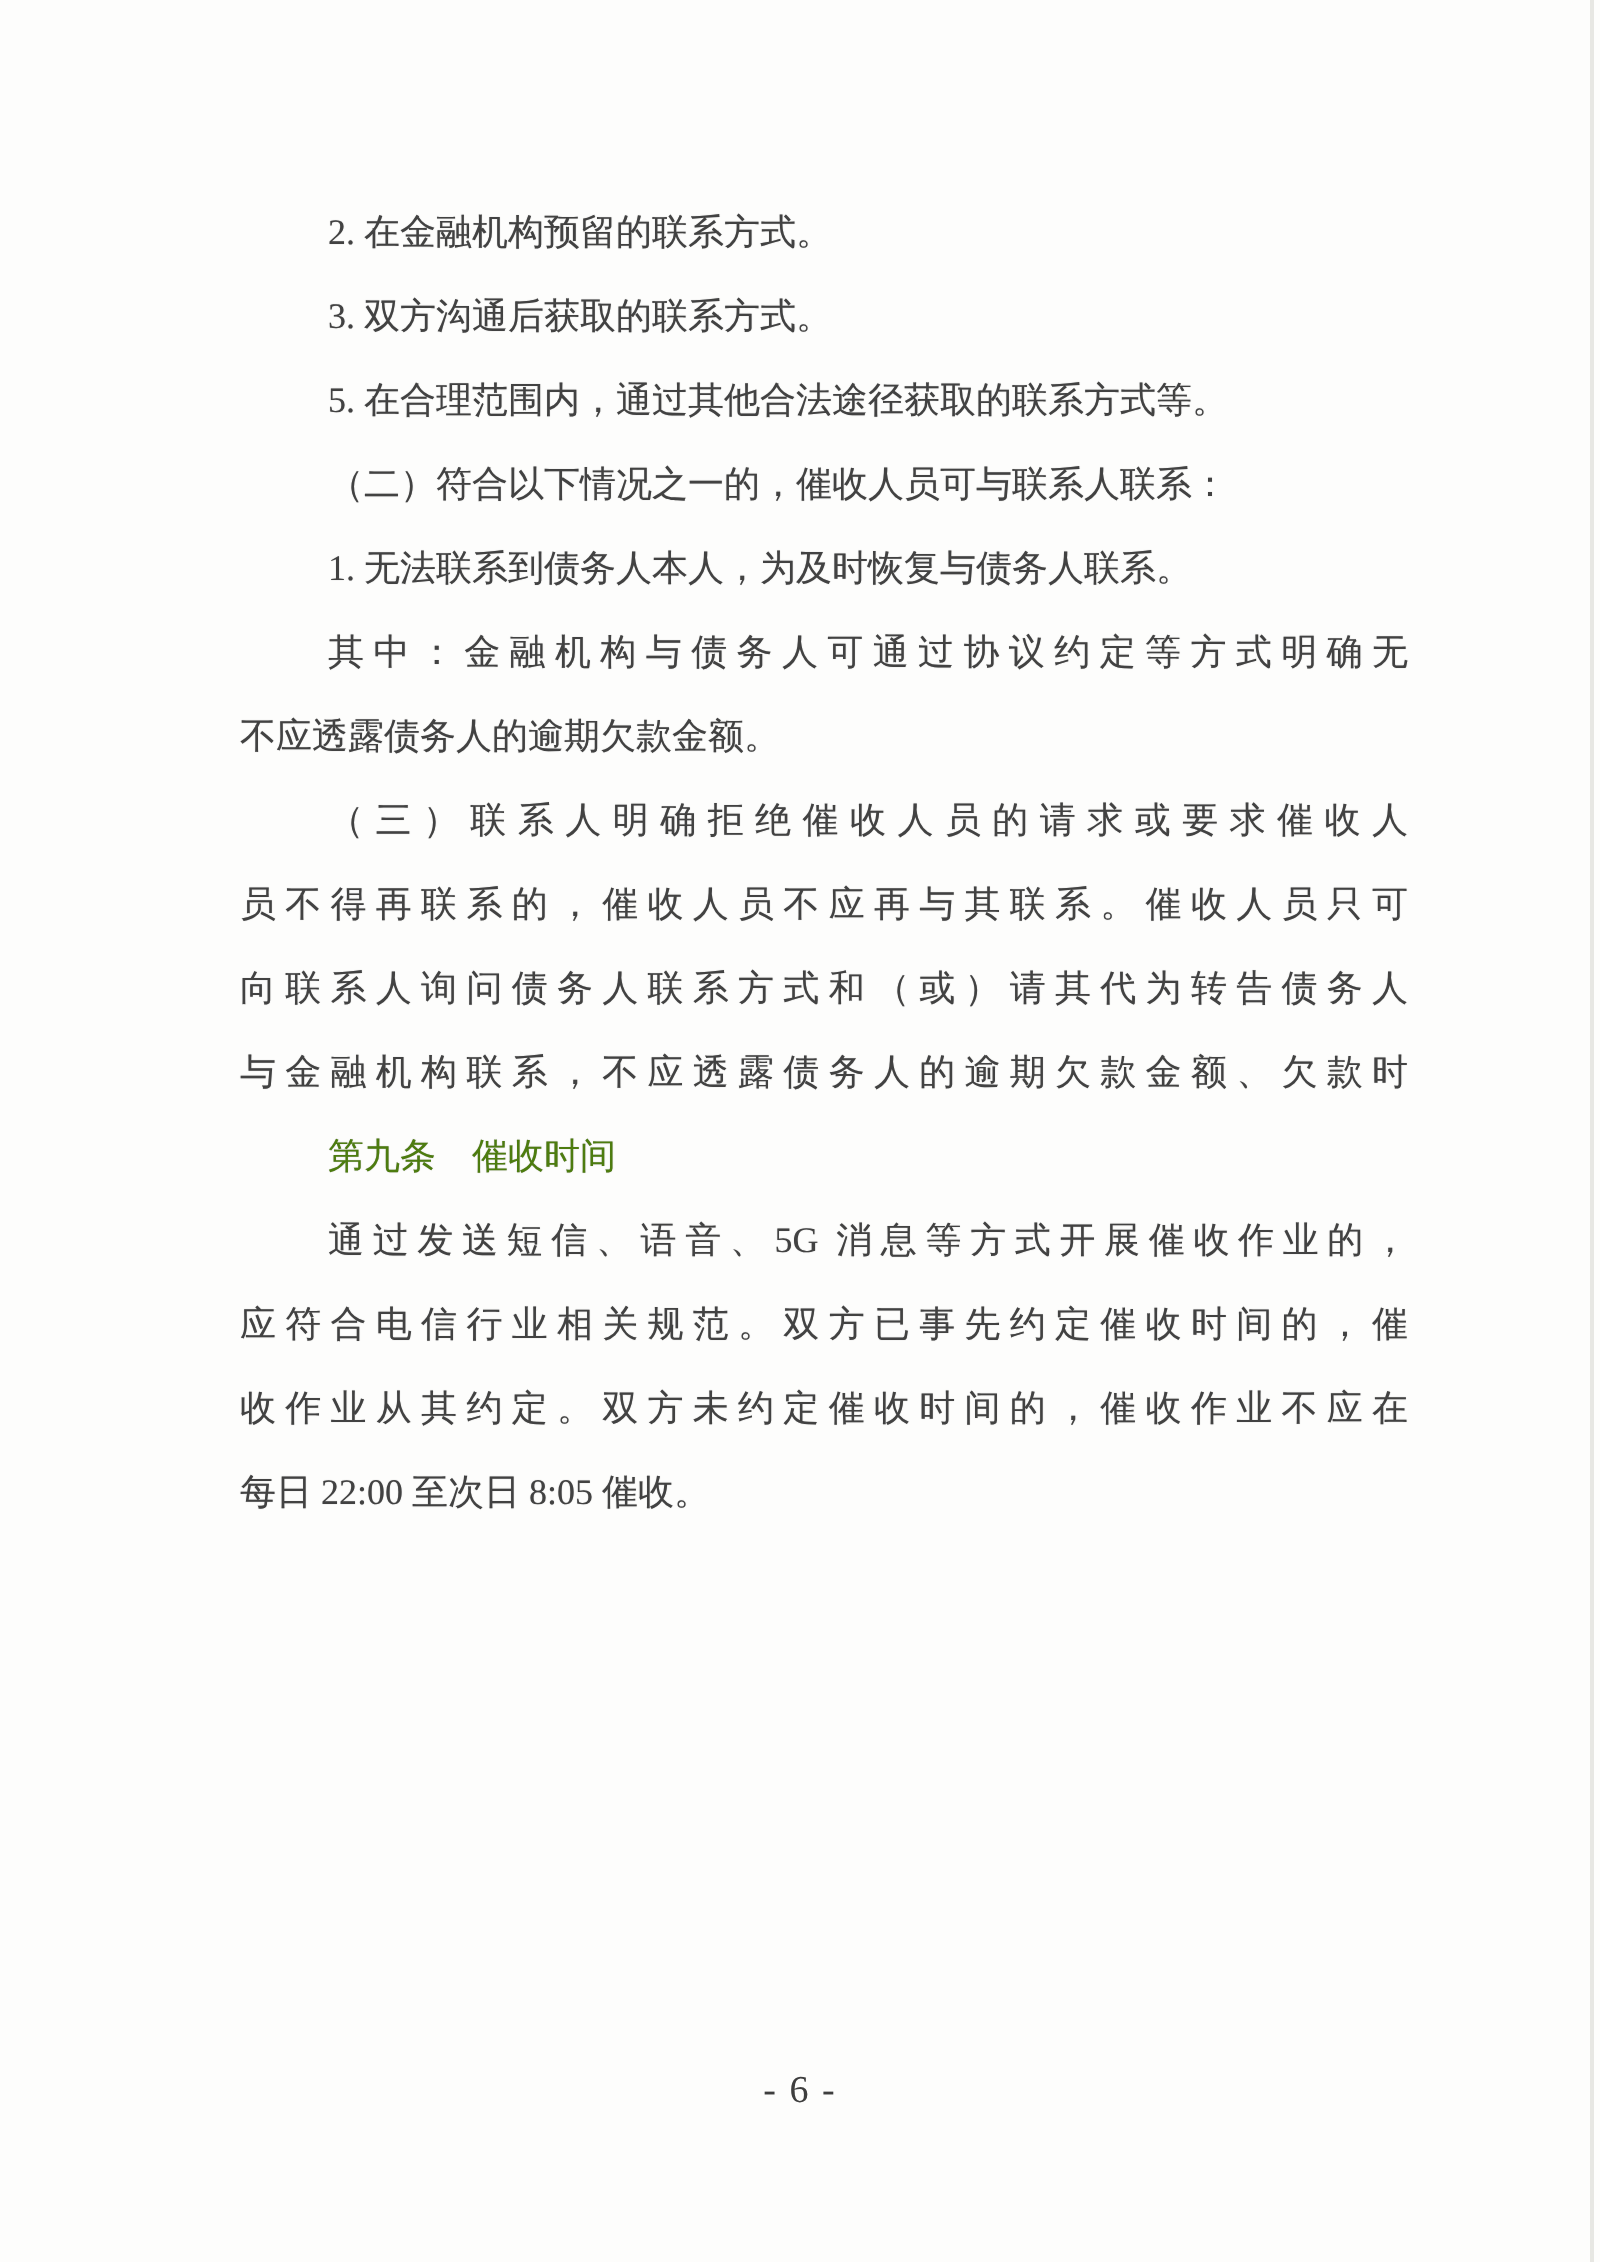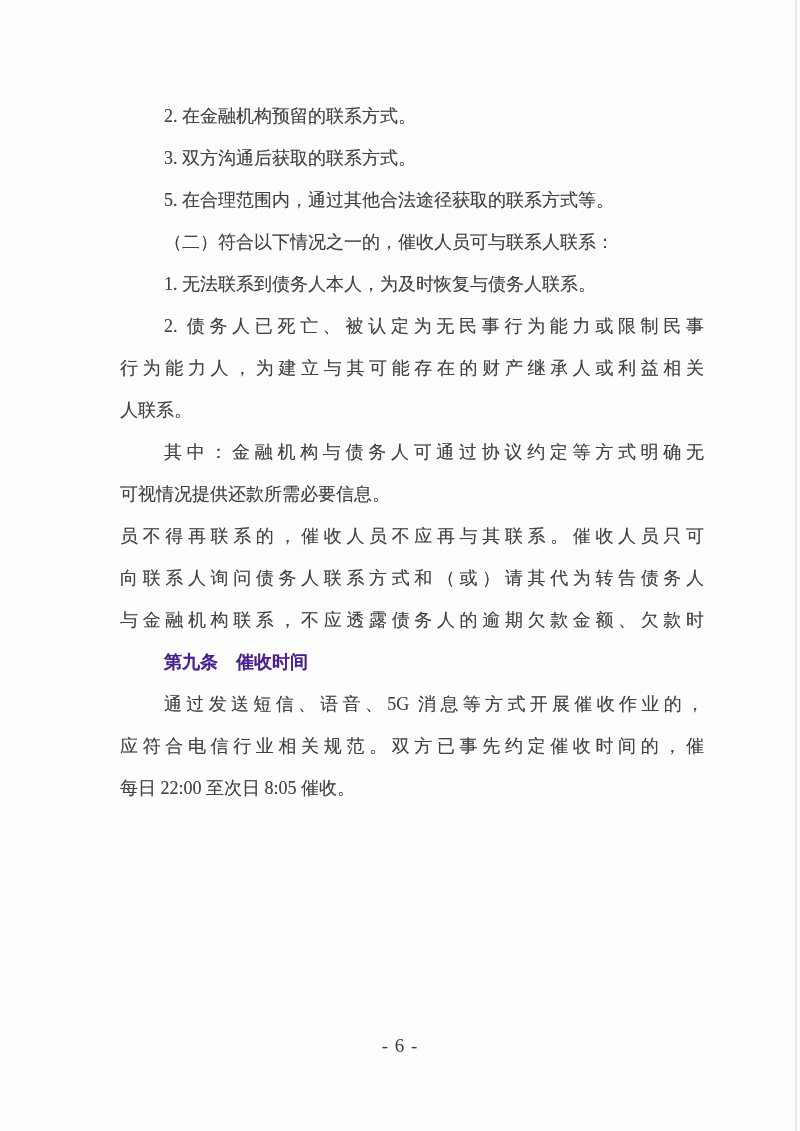--- a/index.html
+++ b/index.html
@@ -42,22 +42,22 @@
     text-align: justify;
     text-shadow: 0 0 0.5px rgba(70,70,70,0.45);
   }
   .line.indent {
     text-indent: 44px;
   }
   .line.fill {
     text-align-last: justify;
   }
   .paragraph.heading .line {
-    font-weight: bold;
-    color: #4c1d95;
+    font-weight: normal;
+    color: #4d7c0f;
   }
   .page-footer {
     position: absolute;
     left: 0;
     top: 1032px;
     width: 100%;
     height: 28px;
     line-height: 28px;
     text-align: center;
     font-size: 19px;
@@ -78,38 +78,35 @@
       </div>
       <div class="paragraph list-item">
         <div class="line indent">5. 在合理范围内，通过其他合法途径获取的联系方式等。</div>
       </div>
       <div class="paragraph list-header">
         <div class="line indent">（二）符合以下情况之一的，催收人员可与联系人联系：</div>
       </div>
       <div class="paragraph list-item">
         <div class="line indent">1. 无法联系到债务人本人，为及时恢复与债务人联系。</div>
       </div>
-      <div class="paragraph list-item">
-        <div class="line indent fill">2. 债务人已死亡、被认定为无民事行为能力或限制民事</div>
-        <div class="line fill">行为能力人，为建立与其可能存在的财产继承人或利益相关</div>
-        <div class="line">人联系。</div>
-      </div>
       <div class="paragraph body">
         <div class="line indent fill">其中：金融机构与债务人可通过协议约定等方式明确无</div>
-        <div class="line">可视情况提供还款所需必要信息。</div>
+        <div class="line">不应透露债务人的逾期欠款金额。</div>
       </div>
       <div class="paragraph list-header">
+        <div class="line indent fill">（三）联系人明确拒绝催收人员的请求或要求催收人</div>
         <div class="line fill">员不得再联系的，催收人员不应再与其联系。催收人员只可</div>
         <div class="line fill">向联系人询问债务人联系方式和（或）请其代为转告债务人</div>
         <div class="line fill">与金融机构联系，不应透露债务人的逾期欠款金额、欠款时</div>
       </div>
       <div class="paragraph heading">
         <div class="line indent">第九条　催收时间</div>
       </div>
       <div class="paragraph body">
         <div class="line indent fill">通过发送短信、语音、5G 消息等方式开展催收作业的，</div>
         <div class="line fill">应符合电信行业相关规范。双方已事先约定催收时间的，催</div>
+        <div class="line fill">收作业从其约定。双方未约定催收时间的，催收作业不应在</div>
         <div class="line">每日 22:00 至次日 8:05 催收。</div>
       </div>
     </div>
   <div class="page-footer">- 6 -</div>
   <div class="scan-edge"></div>
 </div>
 
 </body></html>

